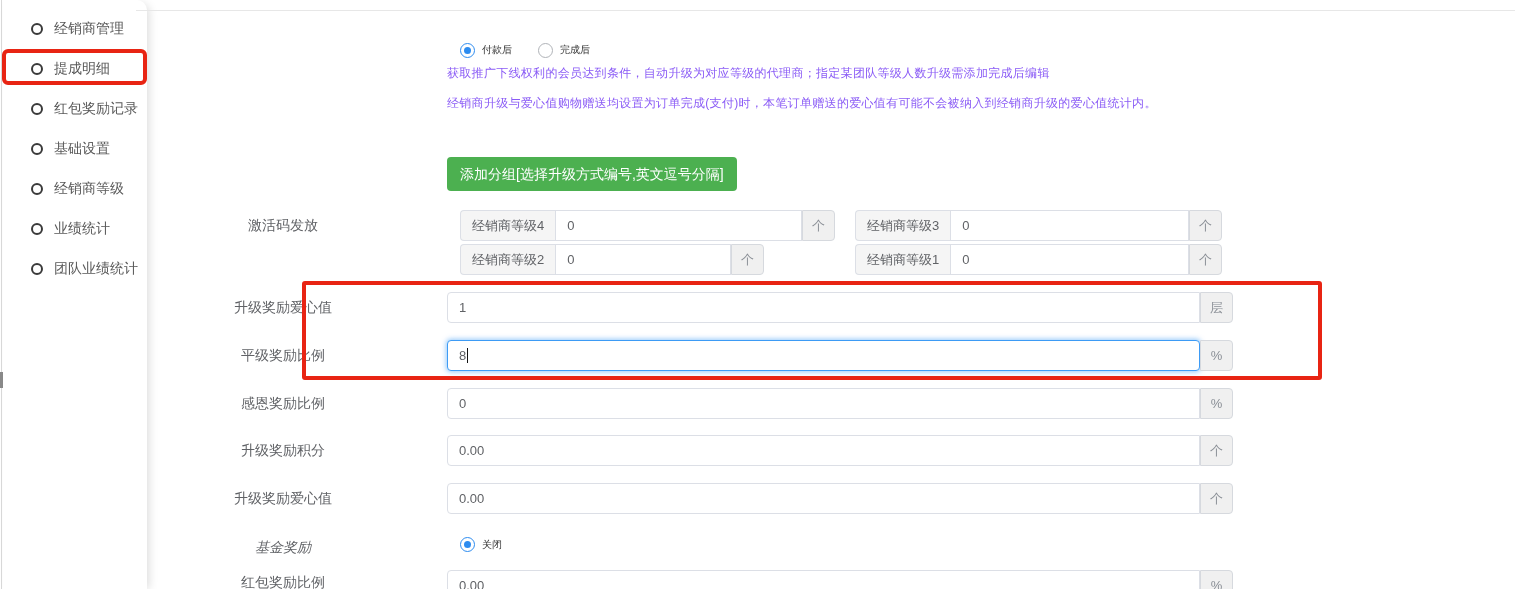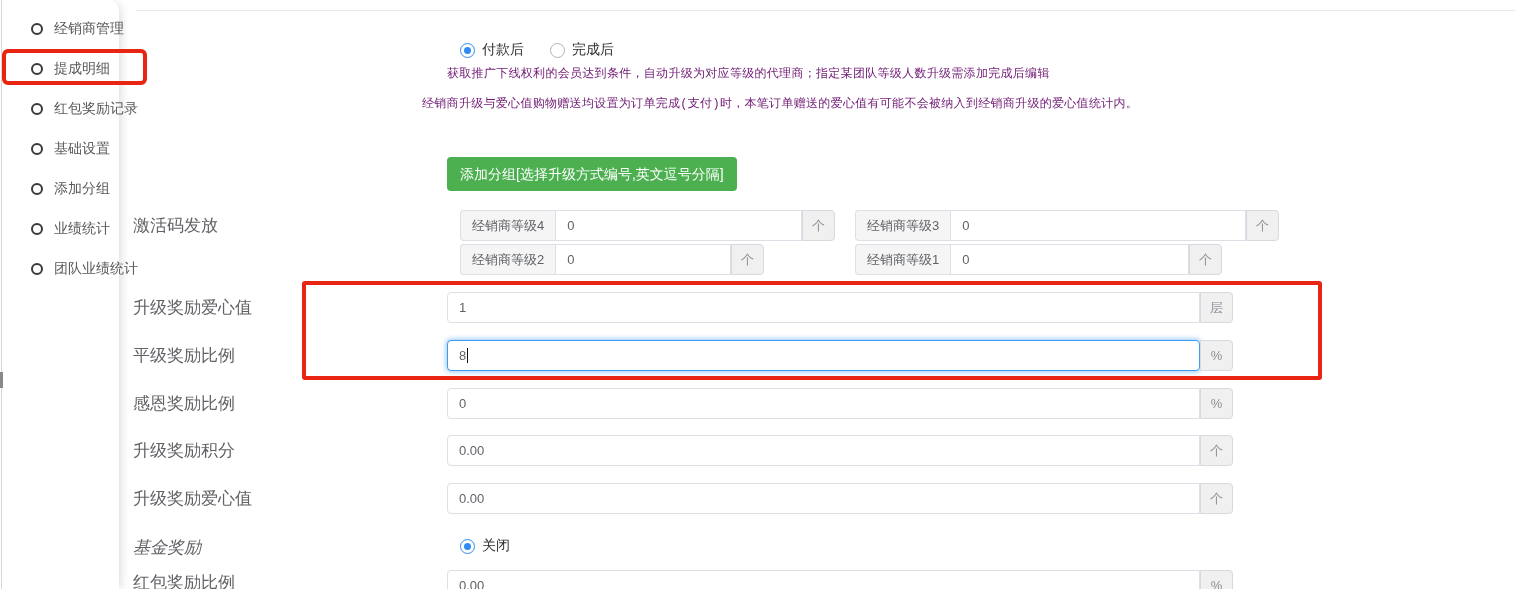--- a/index.html
+++ b/index.html
@@ -7,56 +7,56 @@
   body {
     position:relative; overflow:hidden; background:#fff;
     font-family:"Liberation Sans", sans-serif; color:#333;
   }
   
   .left-edge { position:absolute; left:1px; top:0; width:1px; height:589px; background:#d9d9d9; }
   .left-tick { position:absolute; left:0; top:372px; width:3px; height:16px; background:#8a8a8a; }
 
   
   .sidebar {
-    position:absolute; left:3px; top:0; width:116px; height:589px; background:#fff;
+    position:absolute; left:3px; top:0; width:144px; height:589px; background:#fff;
     border-radius:0 10px 0 0;
     box-shadow:4px 2px 10px -2px rgba(0,0,0,.14);
     padding-top:9px;
   }
   .side-item { height:40px; display:flex; align-items:center; padding-left:28px; gap:11px;
     font-size:14px; color:#595959; cursor:pointer; white-space:nowrap; }
   .side-circle { width:12px; height:12px; min-width:12px; border:2px solid #3a3a3a; border-radius:50%; background:#fff; }
 
   
   .anno { position:absolute; border:4px solid #e82413; border-radius:6px; z-index:9; pointer-events:none; }
   .anno-sidebar { left:2px; top:49px; width:145px; height:36px; }
   .anno-form { left:302px; top:281px; width:1020px; height:99px; border-radius:3px; }
 
   
   .top-line { position:absolute; left:136px; right:0; top:10px; border-top:1px solid #e7e7e7; }
 
   .abs { position:absolute; }
 
   
   .radio-row { display:flex; align-items:center; gap:26px; height:20px; }
-  .radio-opt { display:flex; align-items:center; gap:7px; font-size:14px; color:#303030; cursor:pointer; }
+  .radio-opt { display:flex; align-items:center; gap:7px; font-size:10px; color:#303030; cursor:pointer; }
   .radio { width:15px; height:15px; border-radius:50%; border:1px solid #b0b3b8; background:#fff; position:relative; }
   .radio.checked { border:1px solid #2d8cf0; }
   .radio.checked::after { content:""; position:absolute; left:3px; top:3px; width:7px; height:7px;
     border-radius:50%; background:#2d8cf0; }
 
-  .help { font-size:12px; color:#701a75; letter-spacing:.3px; }
+  .help { font-size:12px; color:#8b5cf6; letter-spacing:.3px; }
 
   .btn-green {
     height:34px; line-height:30px; padding:0 13px; background:#4cb050; color:#fff;
     font-size:14px; border:none; border-radius:4px; cursor:pointer; display:inline-block;
     font-family:"Liberation Sans", sans-serif;
   }
 
-  .flabel { position:absolute; left:133px; width:300px; text-align:left; font-size:17px; color:#606266;
+  .flabel { position:absolute; left:133px; width:300px; text-align:center; font-size:14px; color:#606266;
     line-height:15px; white-space:nowrap; }
 
   
   .igroup { position:absolute; display:flex; height:31px; }
   .prepend { background:#f5f5f5; border:1px solid #dcdfe6; border-right:none; border-radius:4px 0 0 4px;
     padding:12px 11px; font-size:13px; color:#606266; display:flex; align-items:center; white-space:nowrap; }
   .ctl { flex:1; min-width:0; border:1px solid #dcdfe6; border-radius:0; padding:0 11px; font-size:13px;
     color:#606266; outline:none; background:#fff; font-family:"Liberation Sans", sans-serif; }
   .igroup .ctl:first-child { border-radius:4px 0 0 4px; }
   .append { background:#f0f0f0; border:1px solid #d6d9de; border-radius:0 4px 4px 0; min-width:33px;
@@ -84,21 +84,21 @@
   <div class="side-item">
     <span class="side-circle"></span>
     <span>红包奖励记录</span>
   </div>
   <div class="side-item">
     <span class="side-circle"></span>
     <span>基础设置</span>
   </div>
   <div class="side-item">
     <span class="side-circle"></span>
-    <span>添加分组</span>
+    <span>经销商等级</span>
   </div>
   <div class="side-item">
     <span class="side-circle"></span>
     <span>业绩统计</span>
   </div>
   <div class="side-item">
     <span class="side-circle"></span>
     <span>团队业绩统计</span>
   </div>
 </nav>
@@ -113,32 +113,32 @@
     <span class="radio checked"></span>
     <span>付款后</span>
   </label>
   <label class="radio-opt">
     <span class="radio"></span>
     <span>完成后</span>
   </label>
 </div>
 
 <div class="abs help" style="left:447px; top:65px;">获取推广下线权利的会员达到条件，自动升级为对应等级的代理商；指定某团队等级人数升级需添加完成后编辑</div>
-<div class="abs help" style="left:422px; top:95px;font-family:Liberation Mono, monospace;">经销商升级与爱心值购物赠送均设置为订单完成(支付)时，本笔订单赠送的爱心值有可能不会被纳入到经销商升级的爱心值统计内。</div>
+<div class="abs help" style="left:447px; top:95px;">经销商升级与爱心值购物赠送均设置为订单完成(支付)时，本笔订单赠送的爱心值有可能不会被纳入到经销商升级的爱心值统计内。</div>
 
 <button class="abs btn-green" style="left:447px; top:157px;">添加分组[选择升级方式编号,英文逗号分隔]</button>
 
 <div class="flabel" style="top:218px;">激活码发放</div>
 
 <div class="igroup" style="left:460px; top:210px; width:375px;">
   <span class="prepend">经销商等级4</span>
   <input class="ctl" type="text" value="0" style="">
   <span class="append">个</span>
 </div>
-<div class="igroup" style="left:855px; top:210px; width:424px;">
+<div class="igroup" style="left:855px; top:210px; width:367px;">
   <span class="prepend">经销商等级3</span>
   <input class="ctl" type="text" value="0" style="">
   <span class="append">个</span>
 </div>
 <div class="igroup" style="left:460px; top:244px; width:304px;">
   <span class="prepend">经销商等级2</span>
   <input class="ctl" type="text" value="0" style="">
   <span class="append">个</span>
 </div>
 <div class="igroup" style="left:855px; top:244px; width:367px;border-radius:14px;">

